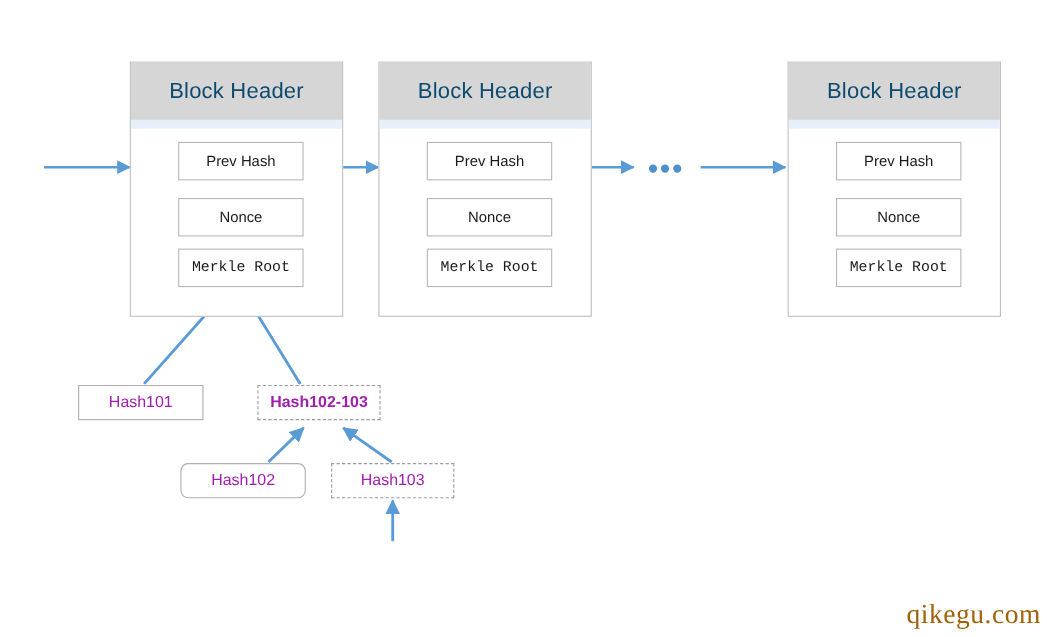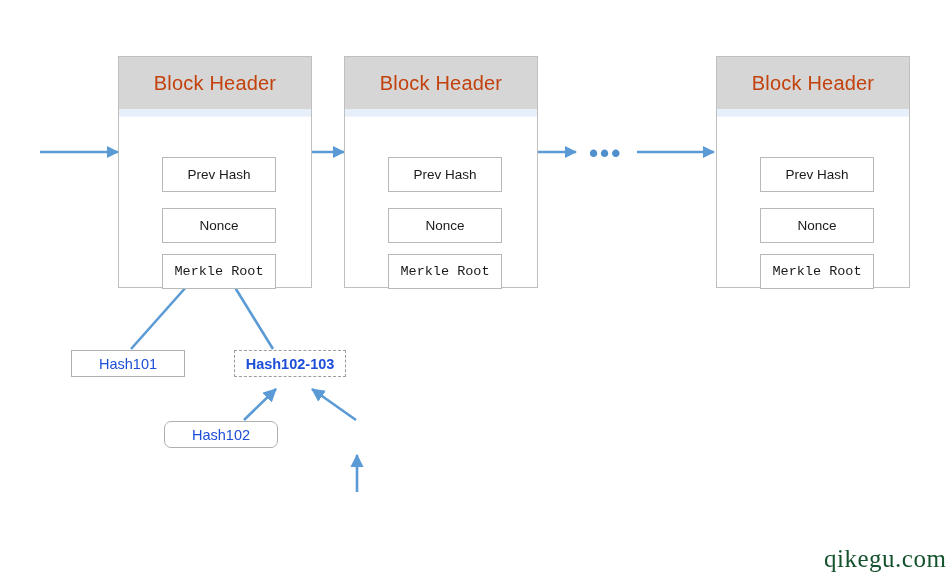--- a/index.html
+++ b/index.html
@@ -35,32 +35,31 @@
     background: #ffffff;
   }
   .block-header {
     box-sizing: border-box;
     height: 52px;
     background: #d6d6d6;
     display: flex;
     align-items: center;
     justify-content: center;
     font-size: 20px;
-    color: #c2410c;
+    color: #0c4a6e;
     letter-spacing: .2px;
   }
   .block-subband {
     height: 7px;
     background: #e7f0fa;
     border-bottom: 1px solid #eef4fb;
   }
   .block-body {
     position: relative;
     height: 128px;
-    margin-top: 28px;
   }
   .field-box {
     position: absolute;
     left: 43px;
     width: 114px;
     height: 35px;
     box-sizing: border-box;
     border: 1px solid #b8b8b8;
     background: #ffffff;
     display: flex;
@@ -75,42 +74,42 @@
 
   
   .node {
     position: absolute;
     box-sizing: border-box;
     background: #ffffff;
     display: flex;
     align-items: center;
     justify-content: center;
     font-size: 14.5px;
-    color: #1d4ed8;
-    height: 27px;
+    color: #a21caf;
+    height: 32px;
   }
   .node.solid  { border: 1px solid #b0b0b0; }
   .node.dashed { border: 1px dashed #9d9d9d; }
 
   
   .ellipsis {
     position: absolute;
     color: #4e8fcc;
     font-size: 26px;
     line-height: 1;
     letter-spacing: 2px;
     font-weight: 700;
   }
 
   
   .watermark {
     position: absolute;
     font-family: "Liberation Serif", serif;
     font-size: 25px;
-    color: #14532d;
+    color: #a16207;
     letter-spacing: .5px;
     white-space: nowrap;
   }
 </style>
 </head>
 <body>
 
 <div id="canvas">
 
   <svg id="connectors" viewBox="0 0 952 579" xmlns="http://www.w3.org/2000/svg">
@@ -205,19 +204,22 @@
   </div>
 
   <div class="node dashed" style="left:234px; top:350px; width:112px;font-weight:bold;">
     <span>Hash102-103</span>
   </div>
 
   <div class="node solid" style="left:164px; top:421px; width:114px;border-radius:7px;">
     <span>Hash102</span>
   </div>
 
+  <div class="node dashed" style="left:301px; top:421px; width:112px;">
+    <span>Hash103</span>
+  </div>
 
 
   <div class="watermark" style="left:824px; top:545px;">
     <span>qikegu.com</span>
   </div>
 
 </div>
 
 </body></html>

